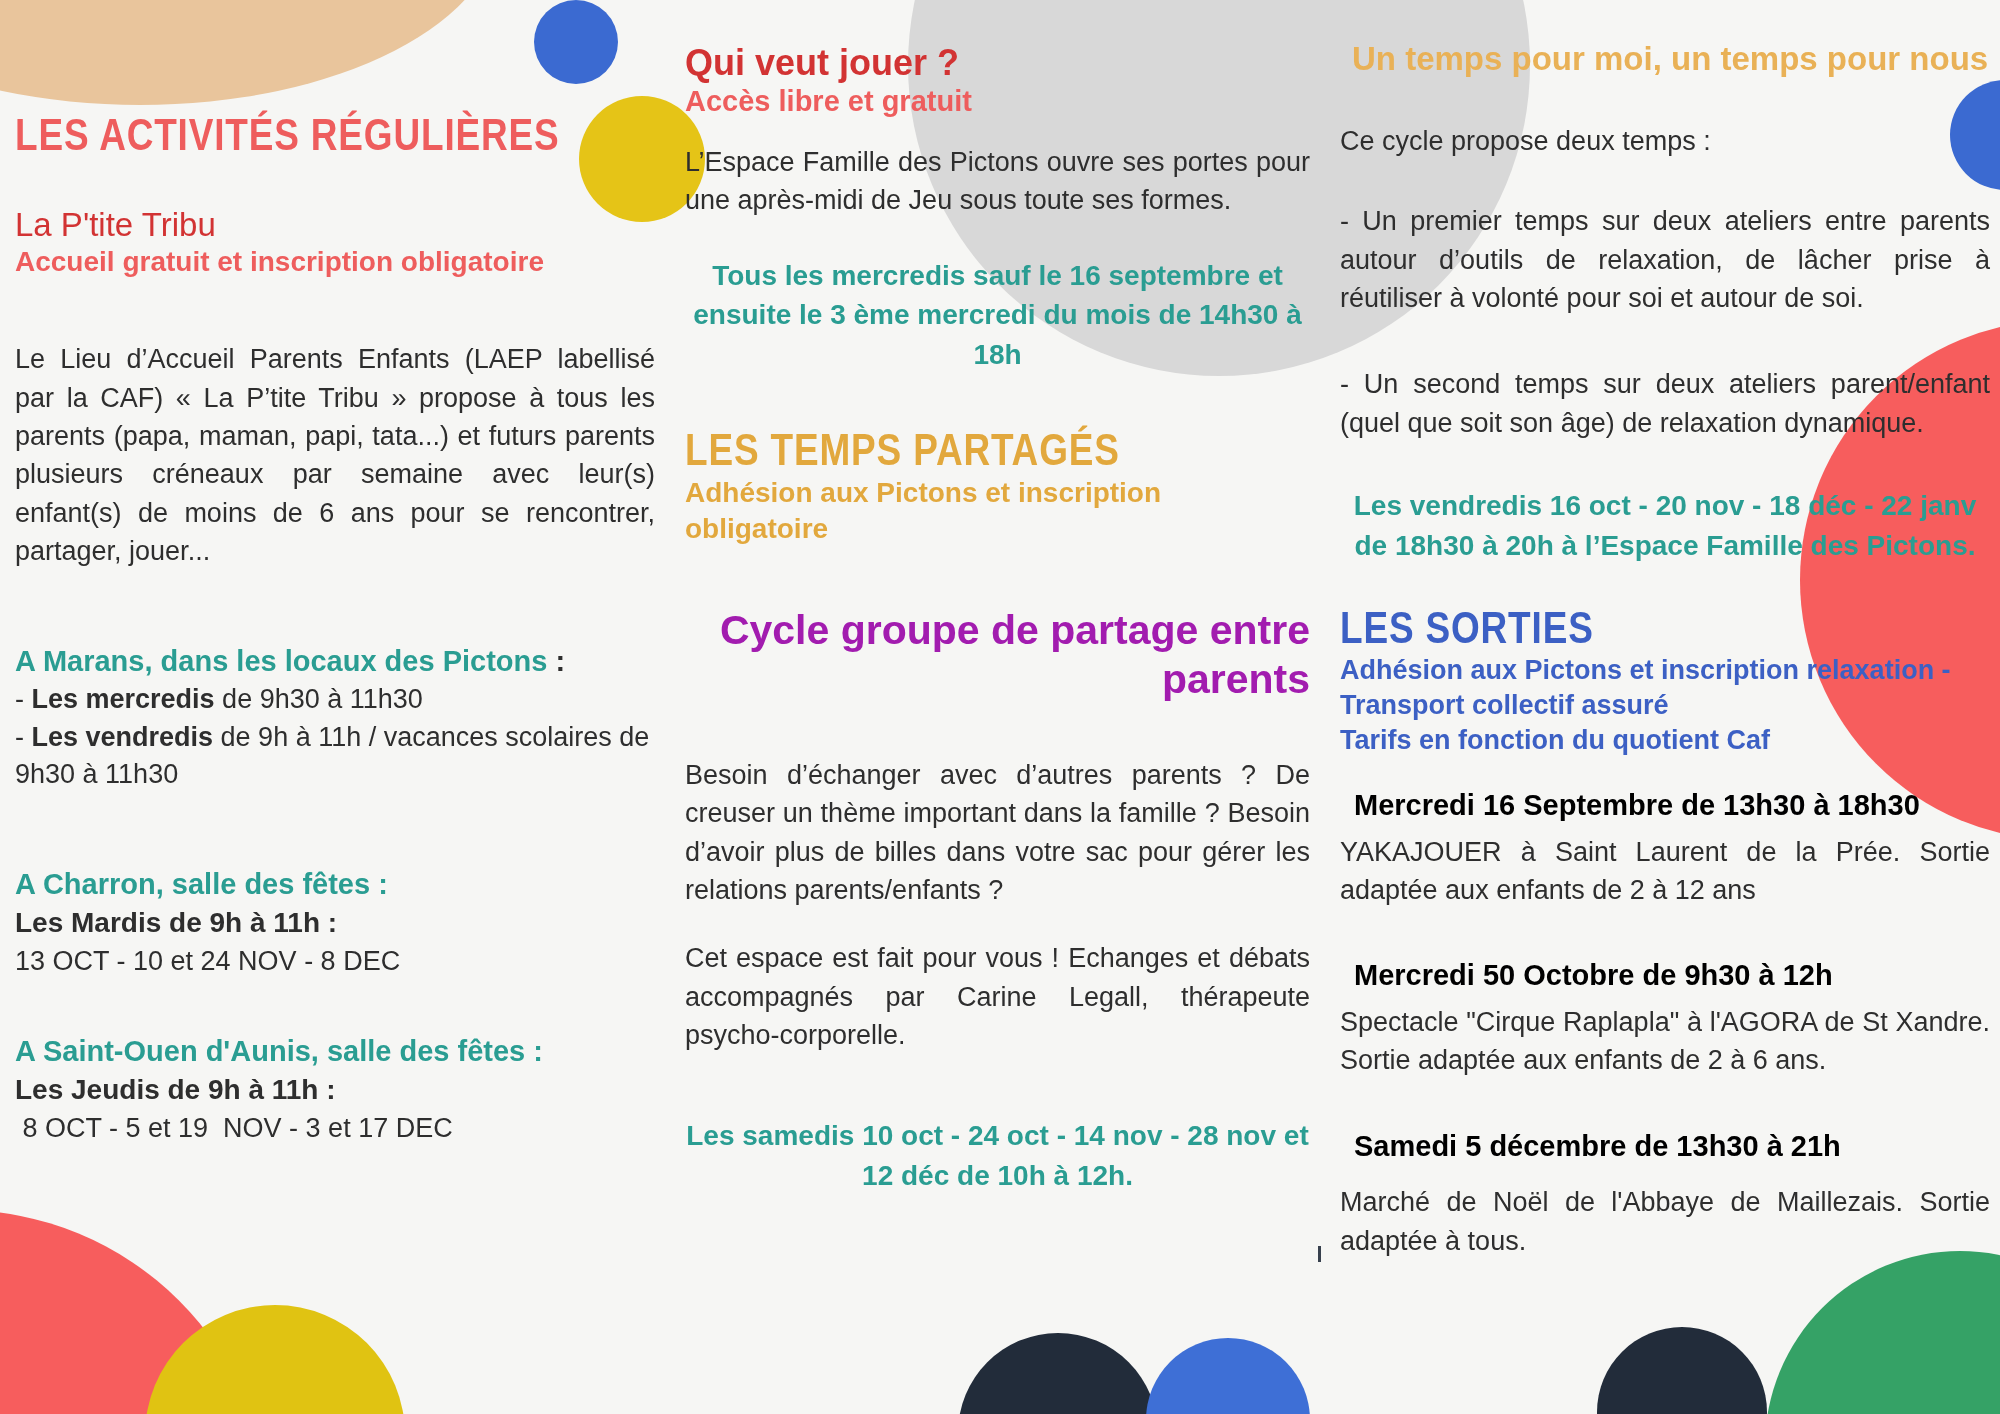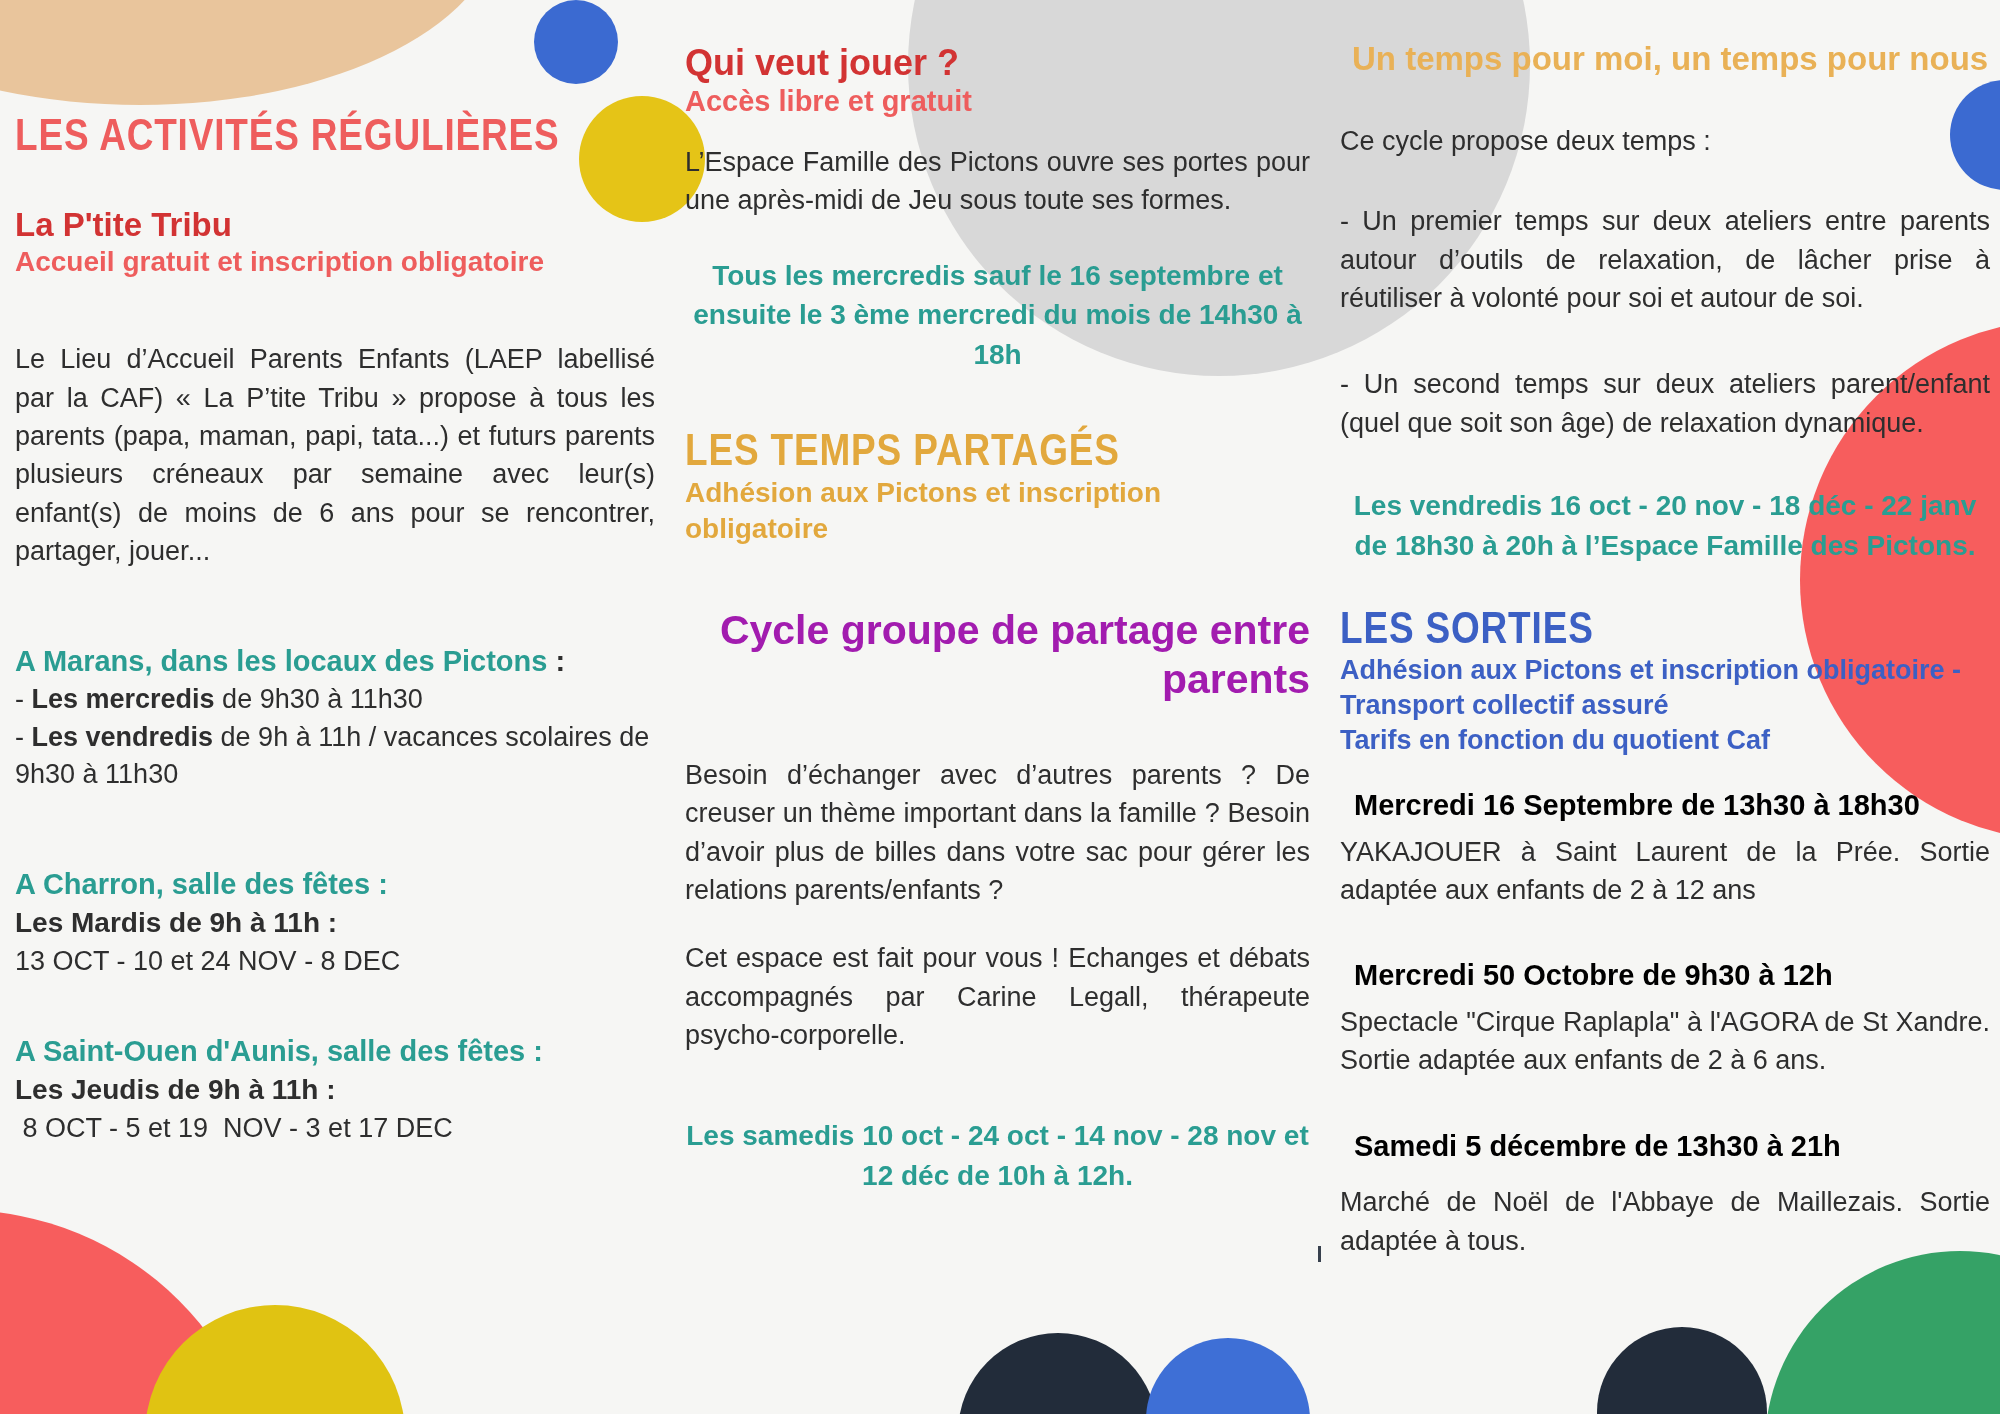--- a/index.html
+++ b/index.html
@@ -41,21 +41,21 @@
 
   .sub-bold   { margin:0; font-weight:bold; font-size:27px; line-height:1.3; }
   .teal-head  { margin:0; font-weight:bold; font-size:29px; line-height:1.35; color:#2a9d92; }
   .bold-line  { margin:0; font-weight:bold; font-size:28px; line-height:1.38; }
   .plain-line { margin:0; font-size:27px; line-height:1.38; }
   .schedule   {
     margin:0; font-weight:bold; font-size:28px; line-height:1.42;
     color:#2a9d92; text-align:center;
   }
   .h-crimson { margin:0; font-size:36px; font-weight:bold; color:#d23333; line-height:1.15; }
-  .h-tribu   { margin:0; font-size:33px; font-weight:bold; color:#d23333; line-height:1.15; }
+  .h-tribu   { margin:0; font-size:33px; font-weight:normal; color:#d23333; line-height:1.15; }
   .h-mustard { margin:0; font-size:41px; font-weight:bold; color:#a21caf; line-height:1.2;text-align:right; }
   .h-moi     { margin:0; font-size:33px; font-weight:bold; color:#e9b156; line-height:1.15; padding-left:12px; }
   .event-date{ margin:0; font-size:29px; font-weight:bold; color:#000000; line-height:1.3; padding-left:14px; }
   .sorties-sub { margin:0; font-size:27px; font-weight:bold; color:#3c60c4; line-height:1.28; }
 </style>
 </head>
 <body>
 
 <div class="circle c-tan"></div>
 <div class="circle c-blue-top"></div>
@@ -121,21 +121,21 @@
   <h2 class="h-moi">Un temps pour moi, un temps pour nous</h2>
 
   <p style="margin-top:44px;">Ce cycle propose deux temps :</p>
   <p style="margin-top:42px;">- Un premier temps sur deux ateliers entre parents autour d’outils de relaxation, de lâcher prise à réutiliser à volonté pour soi et autour de soi.</p>
   <p style="margin-top:48px;">- Un second temps sur deux ateliers parent/enfant (quel que soit son âge)  de relaxation dynamique.</p>
 
   <div class="schedule" style="margin-top:44px;">Les vendredis 16 oct - 20 nov - 18 déc - 22 janv de 18h30 à 20h à l’Espace Famille des Pictons.</div>
 
   <h1 class="big-title blue" style="margin-top:38px;">LES SORTIES</h1>
   <div>
-    <div class="sorties-sub">Adhésion aux Pictons et inscription obligatoire -</div>
+    <div class="sorties-sub">Adhésion aux Pictons et inscription relaxation -</div>
     <div class="sorties-sub">Transport collectif assuré</div>
     <div class="sorties-sub">Tarifs en fonction du quotient Caf</div>
   </div>
 
   <div style="margin-top:30px;">
     <div class="event-date">Mercredi 16 Septembre de 13h30 à 18h30</div>
     <p style="margin-top:8px;">YAKAJOUER à Saint Laurent de la Prée. Sortie adaptée aux enfants de 2 à 12 ans</p>
   </div>
 
   <div style="margin-top:48px;">

